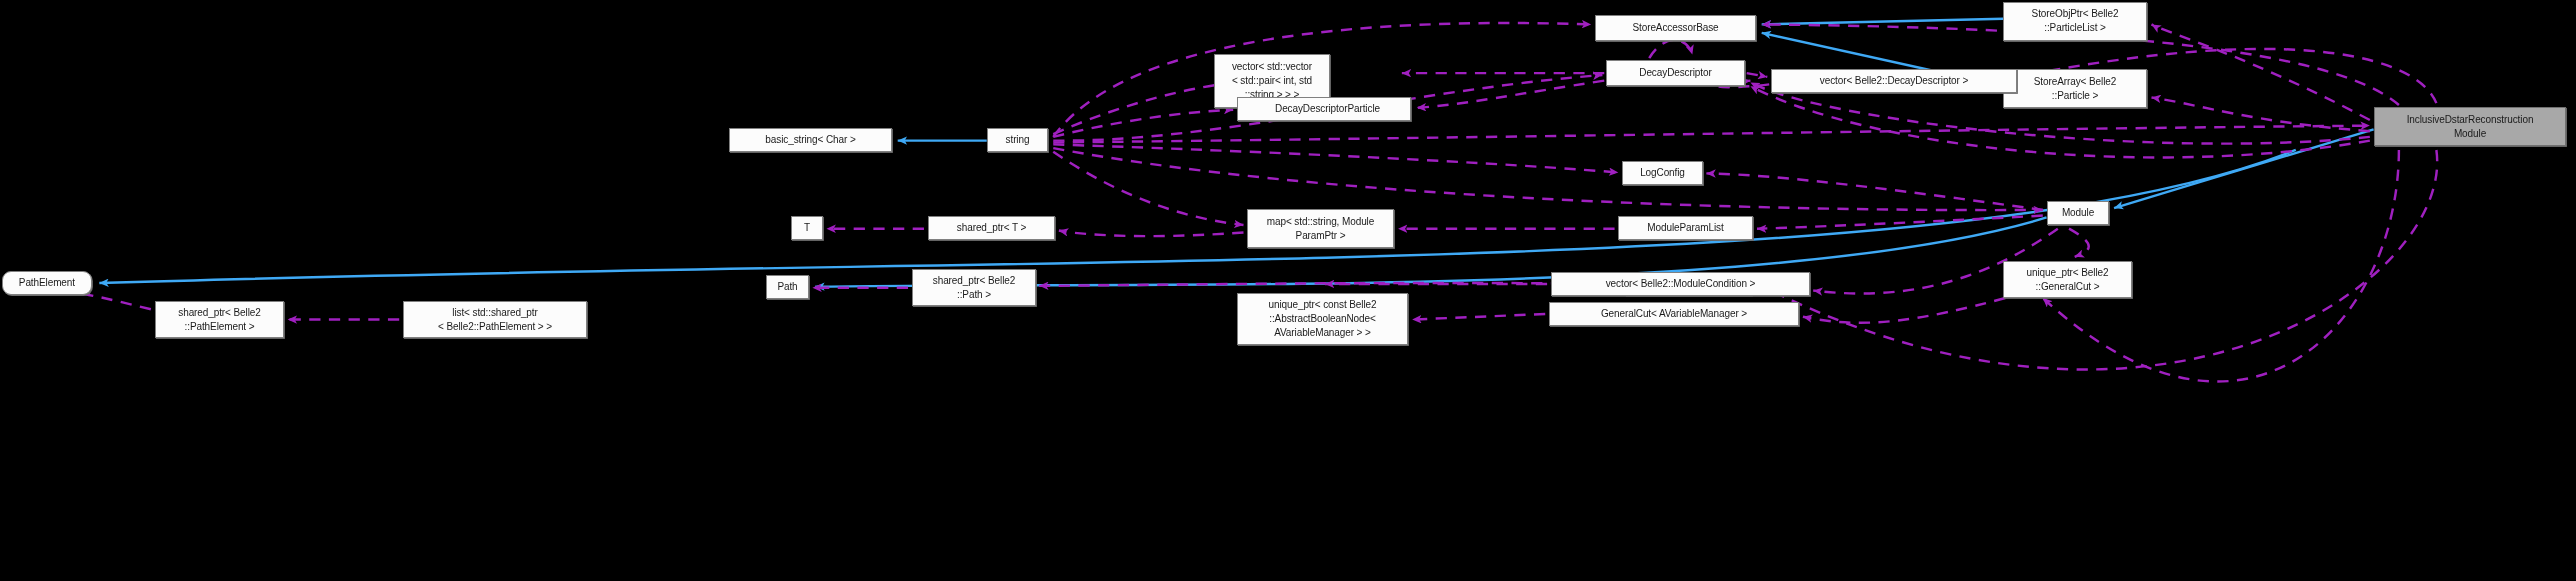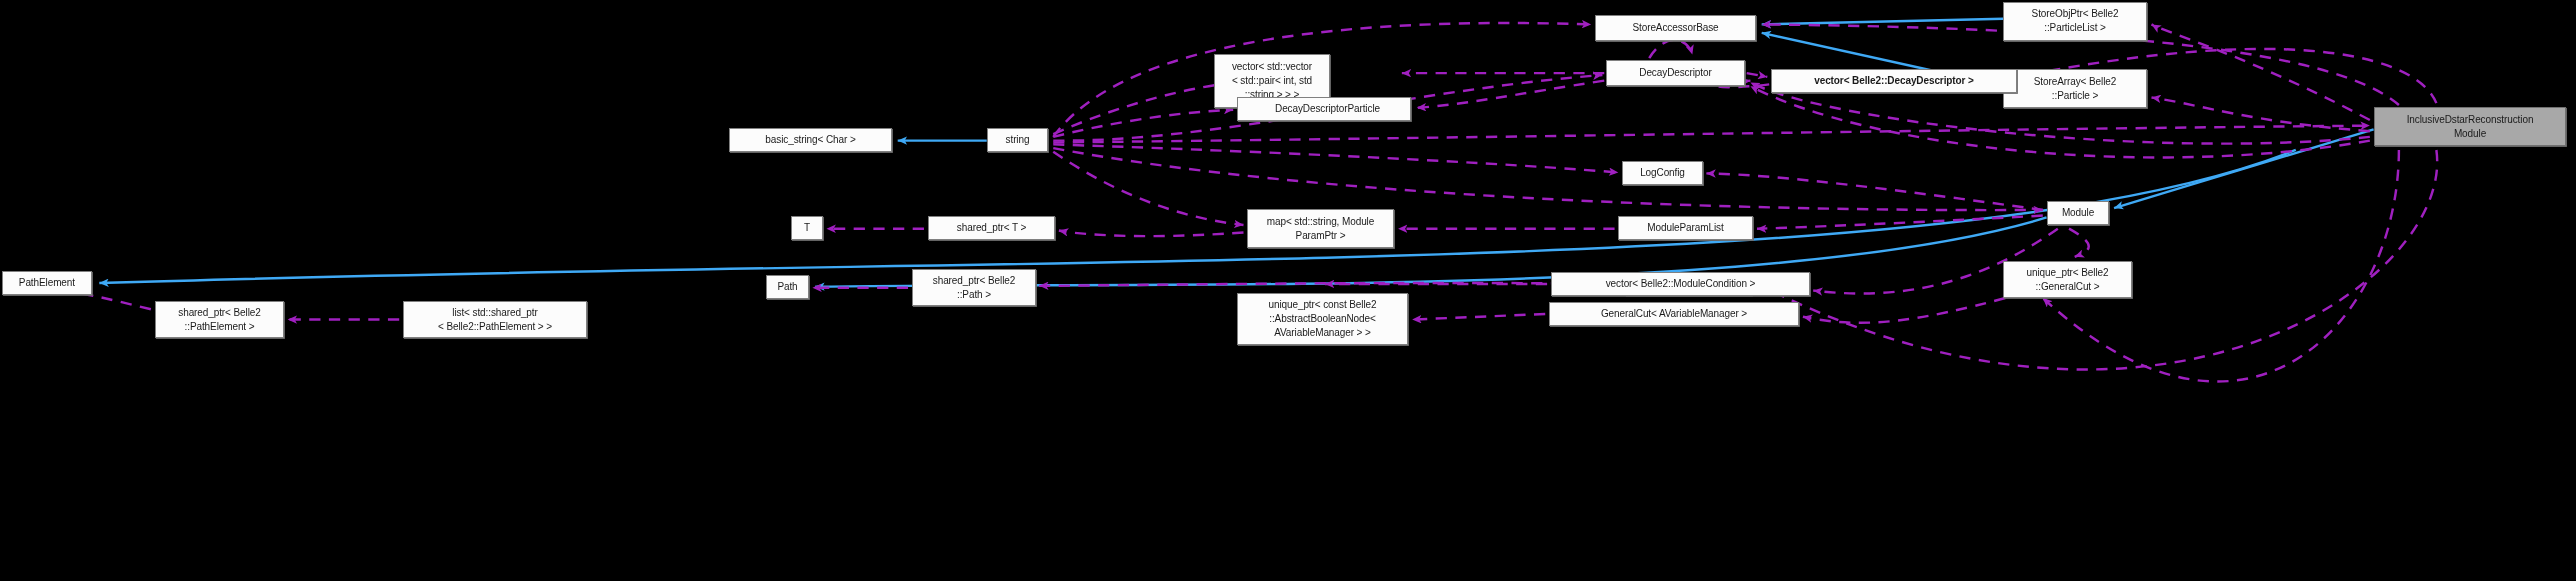--- a/index.html
+++ b/index.html
@@ -121,34 +121,34 @@
 
   <div class="node" style="left: 1595px; top: 15px; width: 161px; height: 26px;"><span class="lbl">StoreAccessorBase</span></div>
   <div class="node" style="left: 2003px; top: 1.9px; width: 144px; height: 39px;"><span class="lbl">StoreObjPtr&lt; Belle2
 ::ParticleList &gt;</span></div>
   <div class="node" style="left: 2003px; top: 69px; width: 144px; height: 39px;"><span class="lbl">StoreArray&lt; Belle2
 ::Particle &gt;</span></div>
   <div class="node" style="left: 1214px; top: 54px; width: 116px; height: 54px;"><span class="lbl">vector&lt; std::vector
 &lt; std::pair&lt; int, std
 ::string &gt; &gt; &gt;</span></div>
   <div class="node" style="left: 1606px; top: 60px; width: 139px; height: 26px;"><span class="lbl">DecayDescriptor</span></div>
-  <div class="node" style="left: 1771px; top: 69px; width: 246px; height: 24px; font-weight: bold;"><span class="lbl">vector&lt; Belle2::DecayDescriptor &gt;</span></div>
+  <div class="node" style="left: 1771px; top: 69px; width: 246px; height: 24px;"><span class="lbl">vector&lt; Belle2::DecayDescriptor &gt;</span></div>
   <div class="node" style="left: 1237px; top: 97px; width: 174px; height: 24px; padding-left: 7px;"><span class="lbl">DecayDescriptorParticle</span></div>
   <div class="node" style="left: 729px; top: 128px; width: 163px; height: 24px;"><span class="lbl">basic_string&lt; Char &gt;</span></div>
   <div class="node" style="left: 987px; top: 128px; width: 61px; height: 24px;"><span class="lbl">string</span></div>
   <div class="node" style="left: 1622px; top: 161px; width: 81px; height: 24px;"><span class="lbl">LogConfig</span></div>
   <div class="node current" style="left: 2374px; top: 107px; width: 192px; height: 39px;"><span class="lbl">InclusiveDstarReconstruction
 Module</span></div>
   <div class="node" style="left: 2047px; top: 201px; width: 62px; height: 24px;"><span class="lbl">Module</span></div>
   <div class="node" style="left: 791px; top: 216px; width: 32px; height: 24px;"><span class="lbl">T</span></div>
   <div class="node" style="left: 928px; top: 216px; width: 127px; height: 24px;"><span class="lbl">shared_ptr&lt; T &gt;</span></div>
   <div class="node" style="left: 1247px; top: 209px; width: 147px; height: 39px;"><span class="lbl">map&lt; std::string, Module
 ParamPtr &gt;</span></div>
   <div class="node" style="left: 1618px; top: 216px; width: 135px; height: 24px;"><span class="lbl">ModuleParamList</span></div>
-  <div class="node" style="left: 1.9px; top: 271px; width: 90px; height: 24px;"><span class="lbl">PathElement</span></div>
+  <div class="node" style="left: 1.9px; top: 271px; width: 90px; height: 24px; border-radius: 9px;"><span class="lbl">PathElement</span></div>
   <div class="node" style="left: 766px; top: 275px; width: 43px; height: 24px;"><span class="lbl">Path</span></div>
   <div class="node" style="left: 912px; top: 269px; width: 124px; height: 37px;"><span class="lbl">shared_ptr&lt; Belle2
 ::Path &gt;</span></div>
   <div class="node" style="left: 1625px; top: 272px; width: 127px; height: 24px;"><span class="lbl">ModuleCondition</span></div>
   <div class="node" style="left: 1551px; top: 272px; width: 259px; height: 24px;"><span class="lbl">vector&lt; Belle2::ModuleCondition &gt;</span></div>
   <div class="node" style="left: 2003px; top: 261px; width: 129px; height: 37px;"><span class="lbl">unique_ptr&lt; Belle2
 ::GeneralCut &gt;</span></div>
   <div class="node" style="left: 155px; top: 301px; width: 129px; height: 37px;"><span class="lbl">shared_ptr&lt; Belle2
 ::PathElement &gt;</span></div>
   <div class="node" style="left: 403px; top: 301px; width: 184px; height: 37px;"><span class="lbl">list&lt; std::shared_ptr

